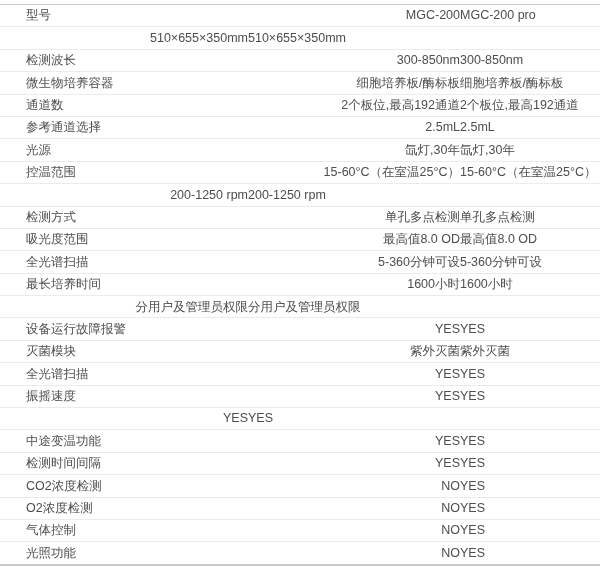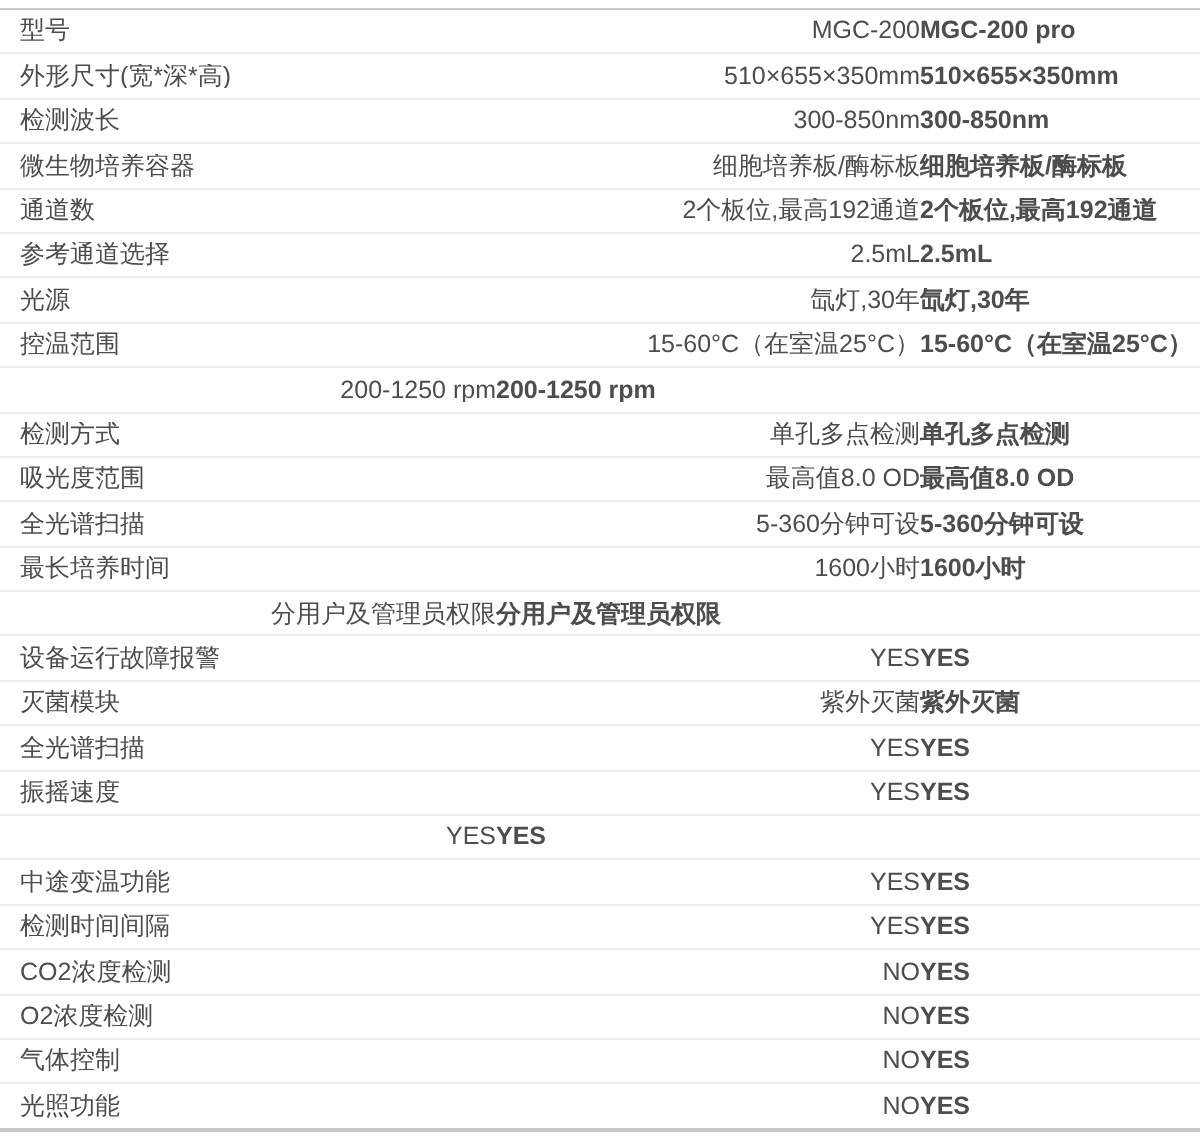--- a/index.html
+++ b/index.html
@@ -33,43 +33,41 @@
   }
   .row:last-child {
     border-bottom: none;
   }
   .cell {
     white-space: nowrap;
     overflow: hidden;
   }
   .cell-label {
     width: 212px;
-    padding-left: 10px;
+    padding-left: 26px;
     box-sizing: border-box;
   }
   .cell-v1 {
     width: 248px;
     text-align: right;
   }
   .cell-v2 {
     flex: 1;
-    font-weight: bold;
   }
 </style>
 </head>
 <body>
 
 <div class="spec-table">
     <div class="row">
     <span class="cell cell-label">型号</span>
     <span class="cell cell-v1">MGC-200</span>
     <span class="cell cell-v2">MGC-200 pro</span>
   </div>
     <div class="row">
-    <span class="cell cell-label">外形尺寸(宽*深*高)</span>
     <span class="cell cell-v1">510×655×350mm</span>
     <span class="cell cell-v2">510×655×350mm</span>
   </div>
     <div class="row">
     <span class="cell cell-label">检测波长</span>
     <span class="cell cell-v1">300-850nm</span>
     <span class="cell cell-v2">300-850nm</span>
   </div>
     <div class="row">
     <span class="cell cell-label">微生物培养容器</span>

